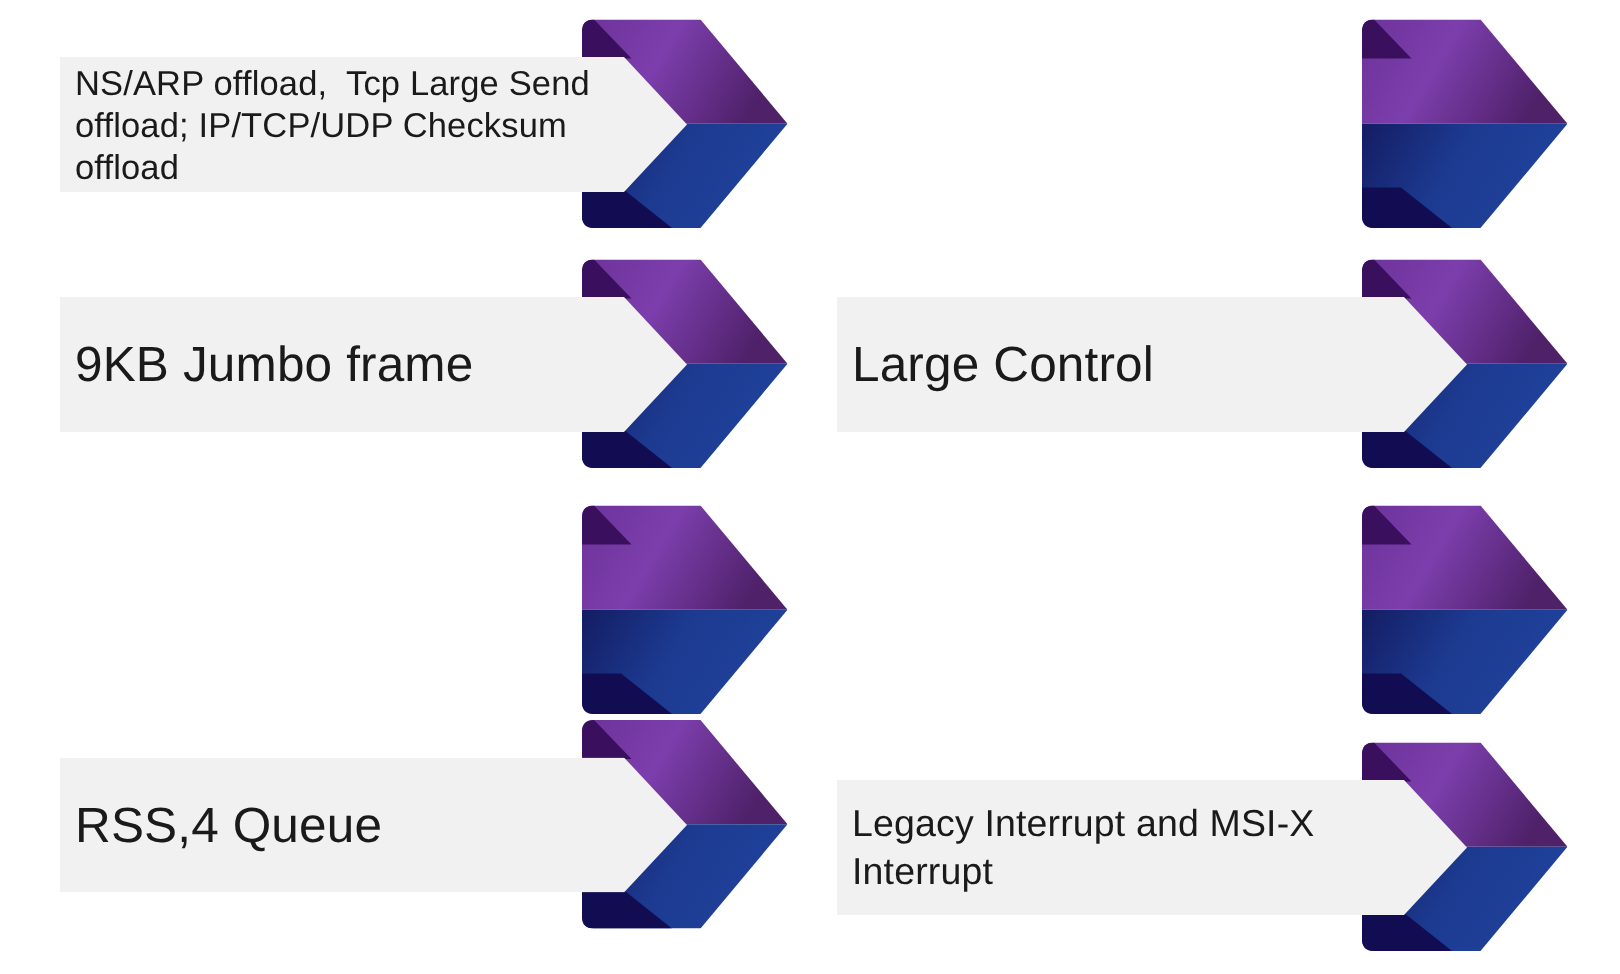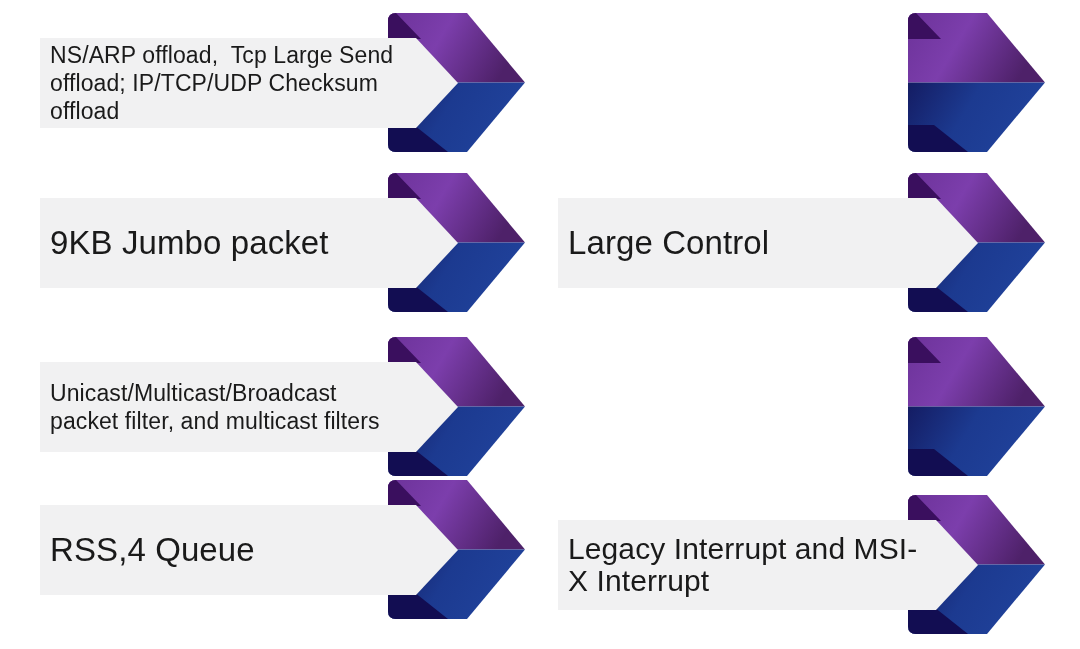--- a/index.html
+++ b/index.html
@@ -31,21 +31,21 @@
     align-items: center;
     box-sizing: border-box;
     padding: 0 46px 0 10px;
     z-index: 2;
   }
   .label {
     white-space: pre-wrap;
     letter-spacing: 0.1px;
   }
   .t-small { font-size: 23px; line-height: 28px; max-width: 345px; }
-  .t-med   { font-size: 30px; line-height: 32px; max-width: 385px; }
+  .t-med   { font-size: 25px; line-height: 32px; max-width: 385px; }
   .t-large { font-size: 33px; line-height: 40px; }
 </style>
 </head>
 <body>
 
 <svg width="0" height="0" style="position:absolute" aria-hidden="true">
   <defs>
     <linearGradient id="grad-purple" x1="0" y1="0" x2="1" y2="0.3">
       <stop offset="0" stop-color="#6C3299"></stop>
       <stop offset="0.45" stop-color="#7C3EAC"></stop>
@@ -78,40 +78,37 @@
   <svg class="arrow" width="137" height="139" viewBox="0 0 137 139">
       <use href="#ribbon-arrow"></use>
     </svg>
 </div>
 
 <div class="item" style="left:40px; top:173px; width:485px">
   <svg class="arrow" width="137" height="139" viewBox="0 0 137 139">
       <use href="#ribbon-arrow"></use>
     </svg>
   <div class="bar">
-    <div class="label t-large">9KB Jumbo packet</div>
+    <div class="label t-large">9KB Jumbo frame</div>
   </div>
 </div>
 
 <div class="item" style="left:558px; top:173px; width:487px">
   <svg class="arrow" width="137" height="139" viewBox="0 0 137 139">
       <use href="#ribbon-arrow"></use>
     </svg>
   <div class="bar">
     <div class="label t-large">Large Control</div>
   </div>
 </div>
 
 <div class="item" style="left:40px; top:337px; width:485px">
   <svg class="arrow" width="137" height="139" viewBox="0 0 137 139">
       <use href="#ribbon-arrow"></use>
     </svg>
-  <div class="bar">
-    <div class="label t-small">Unicast/Multicast/Broadcast packet filter, and multicast filters</div>
-  </div>
 </div>
 
 <div class="item" style="left:558px; top:337px; width:487px">
   <svg class="arrow" width="137" height="139" viewBox="0 0 137 139">
       <use href="#ribbon-arrow"></use>
     </svg>
 </div>
 
 <div class="item" style="left:40px; top:480px; width:485px">
   <svg class="arrow" width="137" height="139" viewBox="0 0 137 139">

